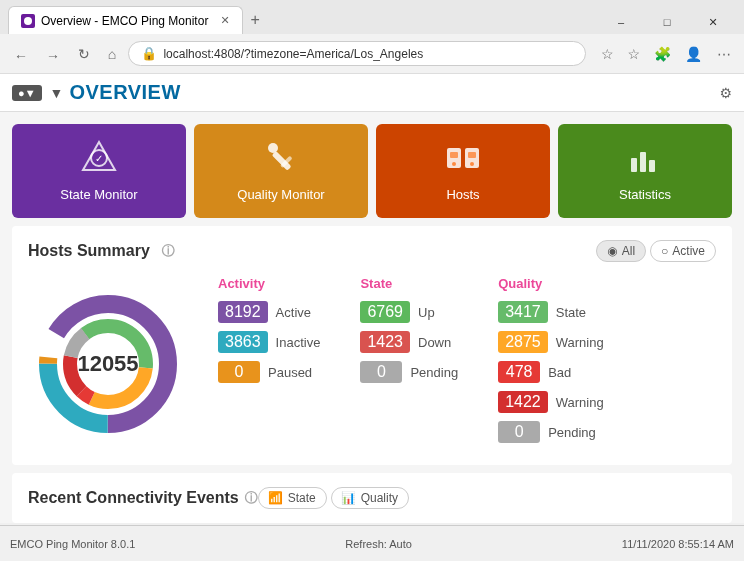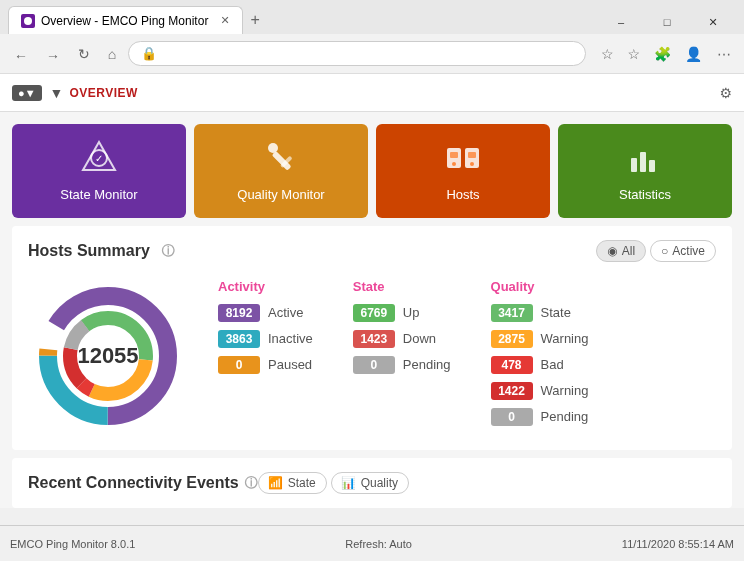--- a/index.html
+++ b/index.html
@@ -14,21 +14,21 @@
     .nav-btn { background: none; border: none; cursor: pointer; color: #666; font-size: 14px; padding: 4px 6px; border-radius: 3px; }
     .address-bar { flex: 1; display: flex; align-items: center; background: #fff; border: 1px solid #ccc; border-radius: 20px; padding: 4px 12px; font-size: 13px; gap: 6px; }
     .address-text { color: #333; font-size: 12px; }
     .toolbar-icons { display: flex; gap: 4px; margin-left: 4px; }
     .toolbar-icon { background: none; border: none; cursor: pointer; color: #666; font-size: 14px; padding: 4px 5px; border-radius: 3px; }
 
     
     .app-header { display: flex; align-items: center; padding: 6px 12px; background: #fff; border-bottom: 1px solid #ddd; height: 38px; }
     .app-logo { background: #555; color: #fff; border-radius: 3px; padding: 2px 6px; font-size: 11px; margin-right: 8px; }
     .filter-icon { color: #555; margin-right: 6px; font-size: 14px; }
-    .overview-title { font-size: 12px; font-weight: 600; color: #b91c1c; letter-spacing: 0.5px; flex: 1; }
+    .overview-title { font-size: 20px; font-weight: 600; color: #0369a1; letter-spacing: 0.5px; flex: 1; }
     .settings-icon { color: #666; font-size: 14px; cursor: pointer; }
 
     
     .main-content { background: #f5f5f5; padding: 0; }
 
     
     .nav-tiles { display: flex; gap: 0; padding: 12px 12px 8px; gap: 8px; }
     .tile { flex: 1; border-radius: 6px; padding: 16px 12px; display: flex; flex-direction: column; align-items: center; justify-content: center; gap: 8px; cursor: pointer; min-height: 86px; }
     .tile-label { color: #fff; font-size: 13px; font-weight: 500; text-align: center; }
     .tile-state { background: #6a2fa0; }
@@ -48,21 +48,21 @@
     
     .summary-body { display: flex; align-items: center; gap: 30px; }
     .donut-wrapper { position: relative; width: 160px; height: 160px; flex-shrink: 0; }
     .donut-center { position: absolute; top: 50%; left: 50%; transform: translate(-50%, -50%); font-size: 22px; font-weight: 700; color: #333; }
 
     
     .stats-columns { display: flex; gap: 40px; flex: 1; }
     .stat-col { display: flex; flex-direction: column; gap: 0; }
     .stat-col-title { font-size: 13px; font-weight: 600; color: #ec4899; margin-bottom: 10px; }
     .stat-row { display: flex; align-items: center; gap: 8px; margin-bottom: 8px; }
-    .stat-badge { border-radius: 3px; padding: 2px 7px; font-size: 12px; font-weight: 700; color: #fff; min-width: 42px; text-align: center; }
+    .stat-badge { border-radius: 3px; padding: 2px 7px; font-size: 16px; font-weight: 400; color: #fff; min-width: 42px; text-align: center; }
     .stat-label { font-size: 13px; color: #555; }
 
     
     .recent-section { background: #fff; margin: 0 12px; border-radius: 4px; padding: 14px 16px; }
     .recent-header { display: flex; align-items: center; }
     .recent-title { font-size: 16px; font-weight: 600; color: #333; display: flex; align-items: center; gap: 6px; }
     .chart-btns { display: flex; gap: 4px; }
     .chart-btn { border: 1px solid #ccc; background: #fff; padding: 3px 10px; border-radius: 12px; font-size: 12px; cursor: pointer; color: #555; display: flex; align-items: center; gap: 4px; }
 
     
@@ -95,20 +95,21 @@
   </div>
 </div>
 
 <div class="browser-toolbar">
   <button class="nav-btn">←</button>
   <button class="nav-btn">→</button>
   <button class="nav-btn">↻</button>
   <button class="nav-btn">⌂</button>
   <div class="address-bar">
     <span>🔒</span>
+    <span class="address-text">localhost:4808/?timezone=America/Los_Angeles</span>
   </div>
   <div class="toolbar-icons">
     <button class="toolbar-icon">☆</button>
     <button class="toolbar-icon">☆</button>
     <button class="toolbar-icon">🧩</button>
     <button class="toolbar-icon">👤</button>
     <button class="toolbar-icon">⋯</button>
   </div>
 </div>
 

